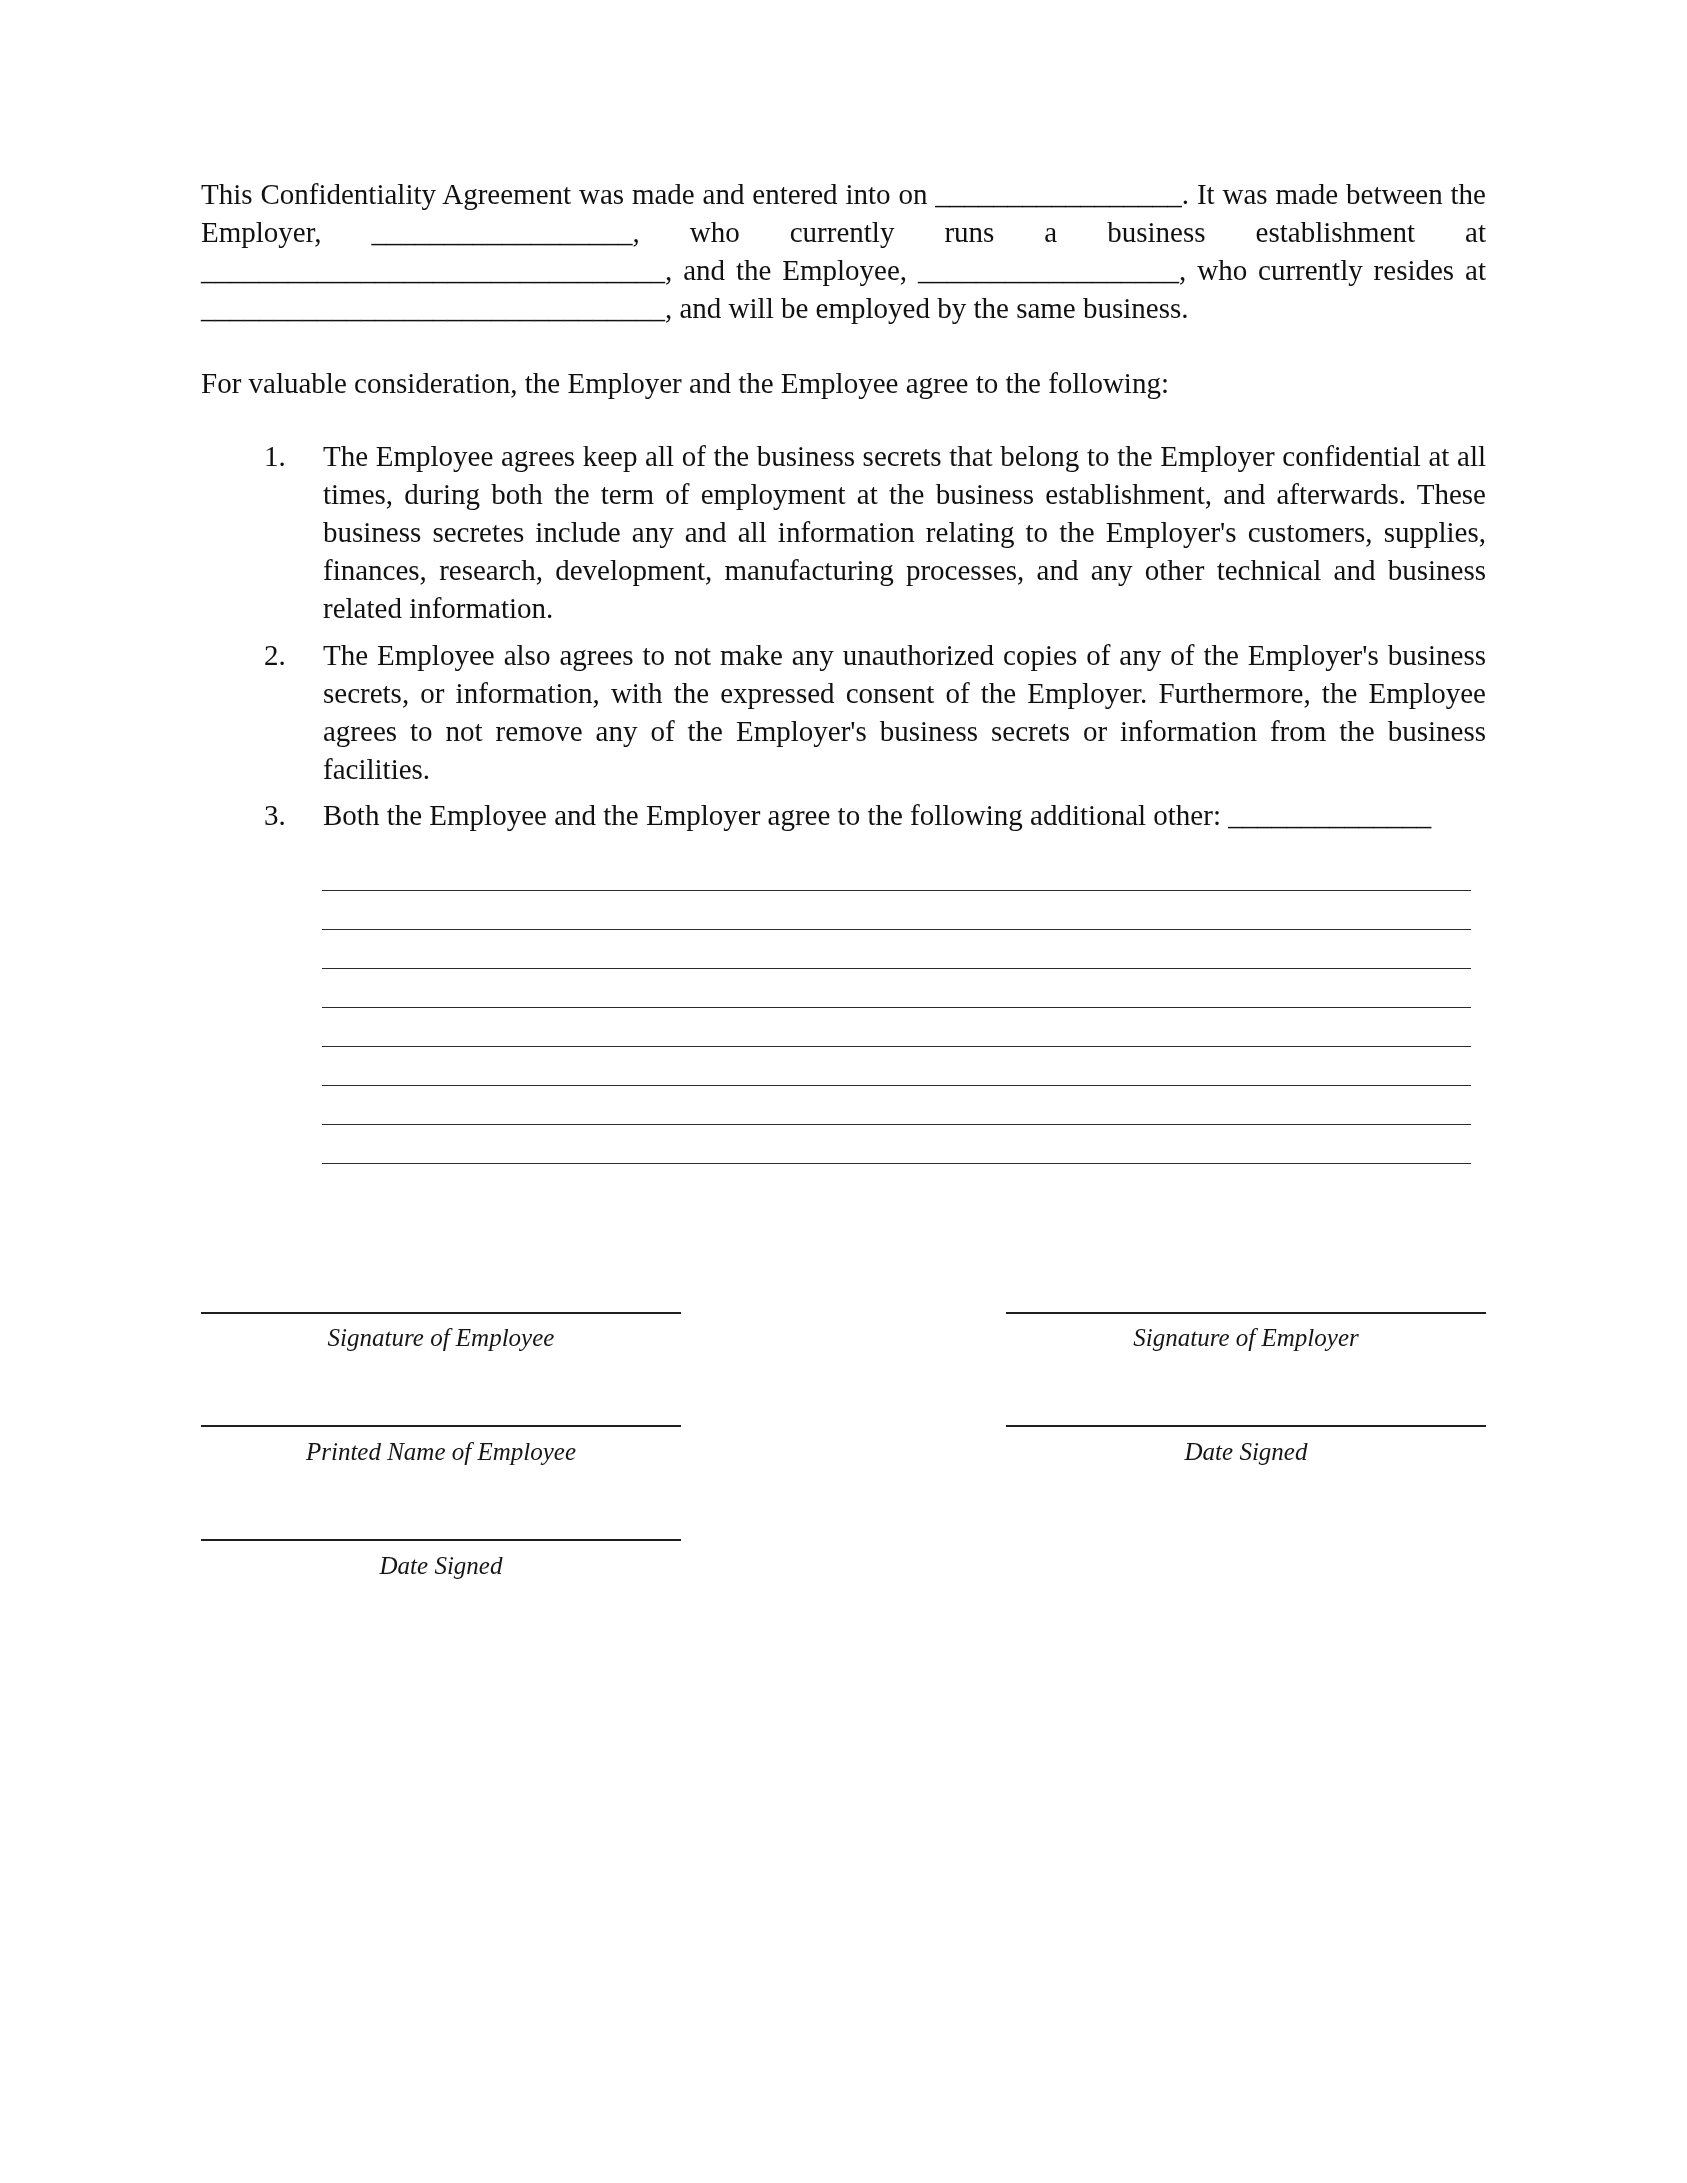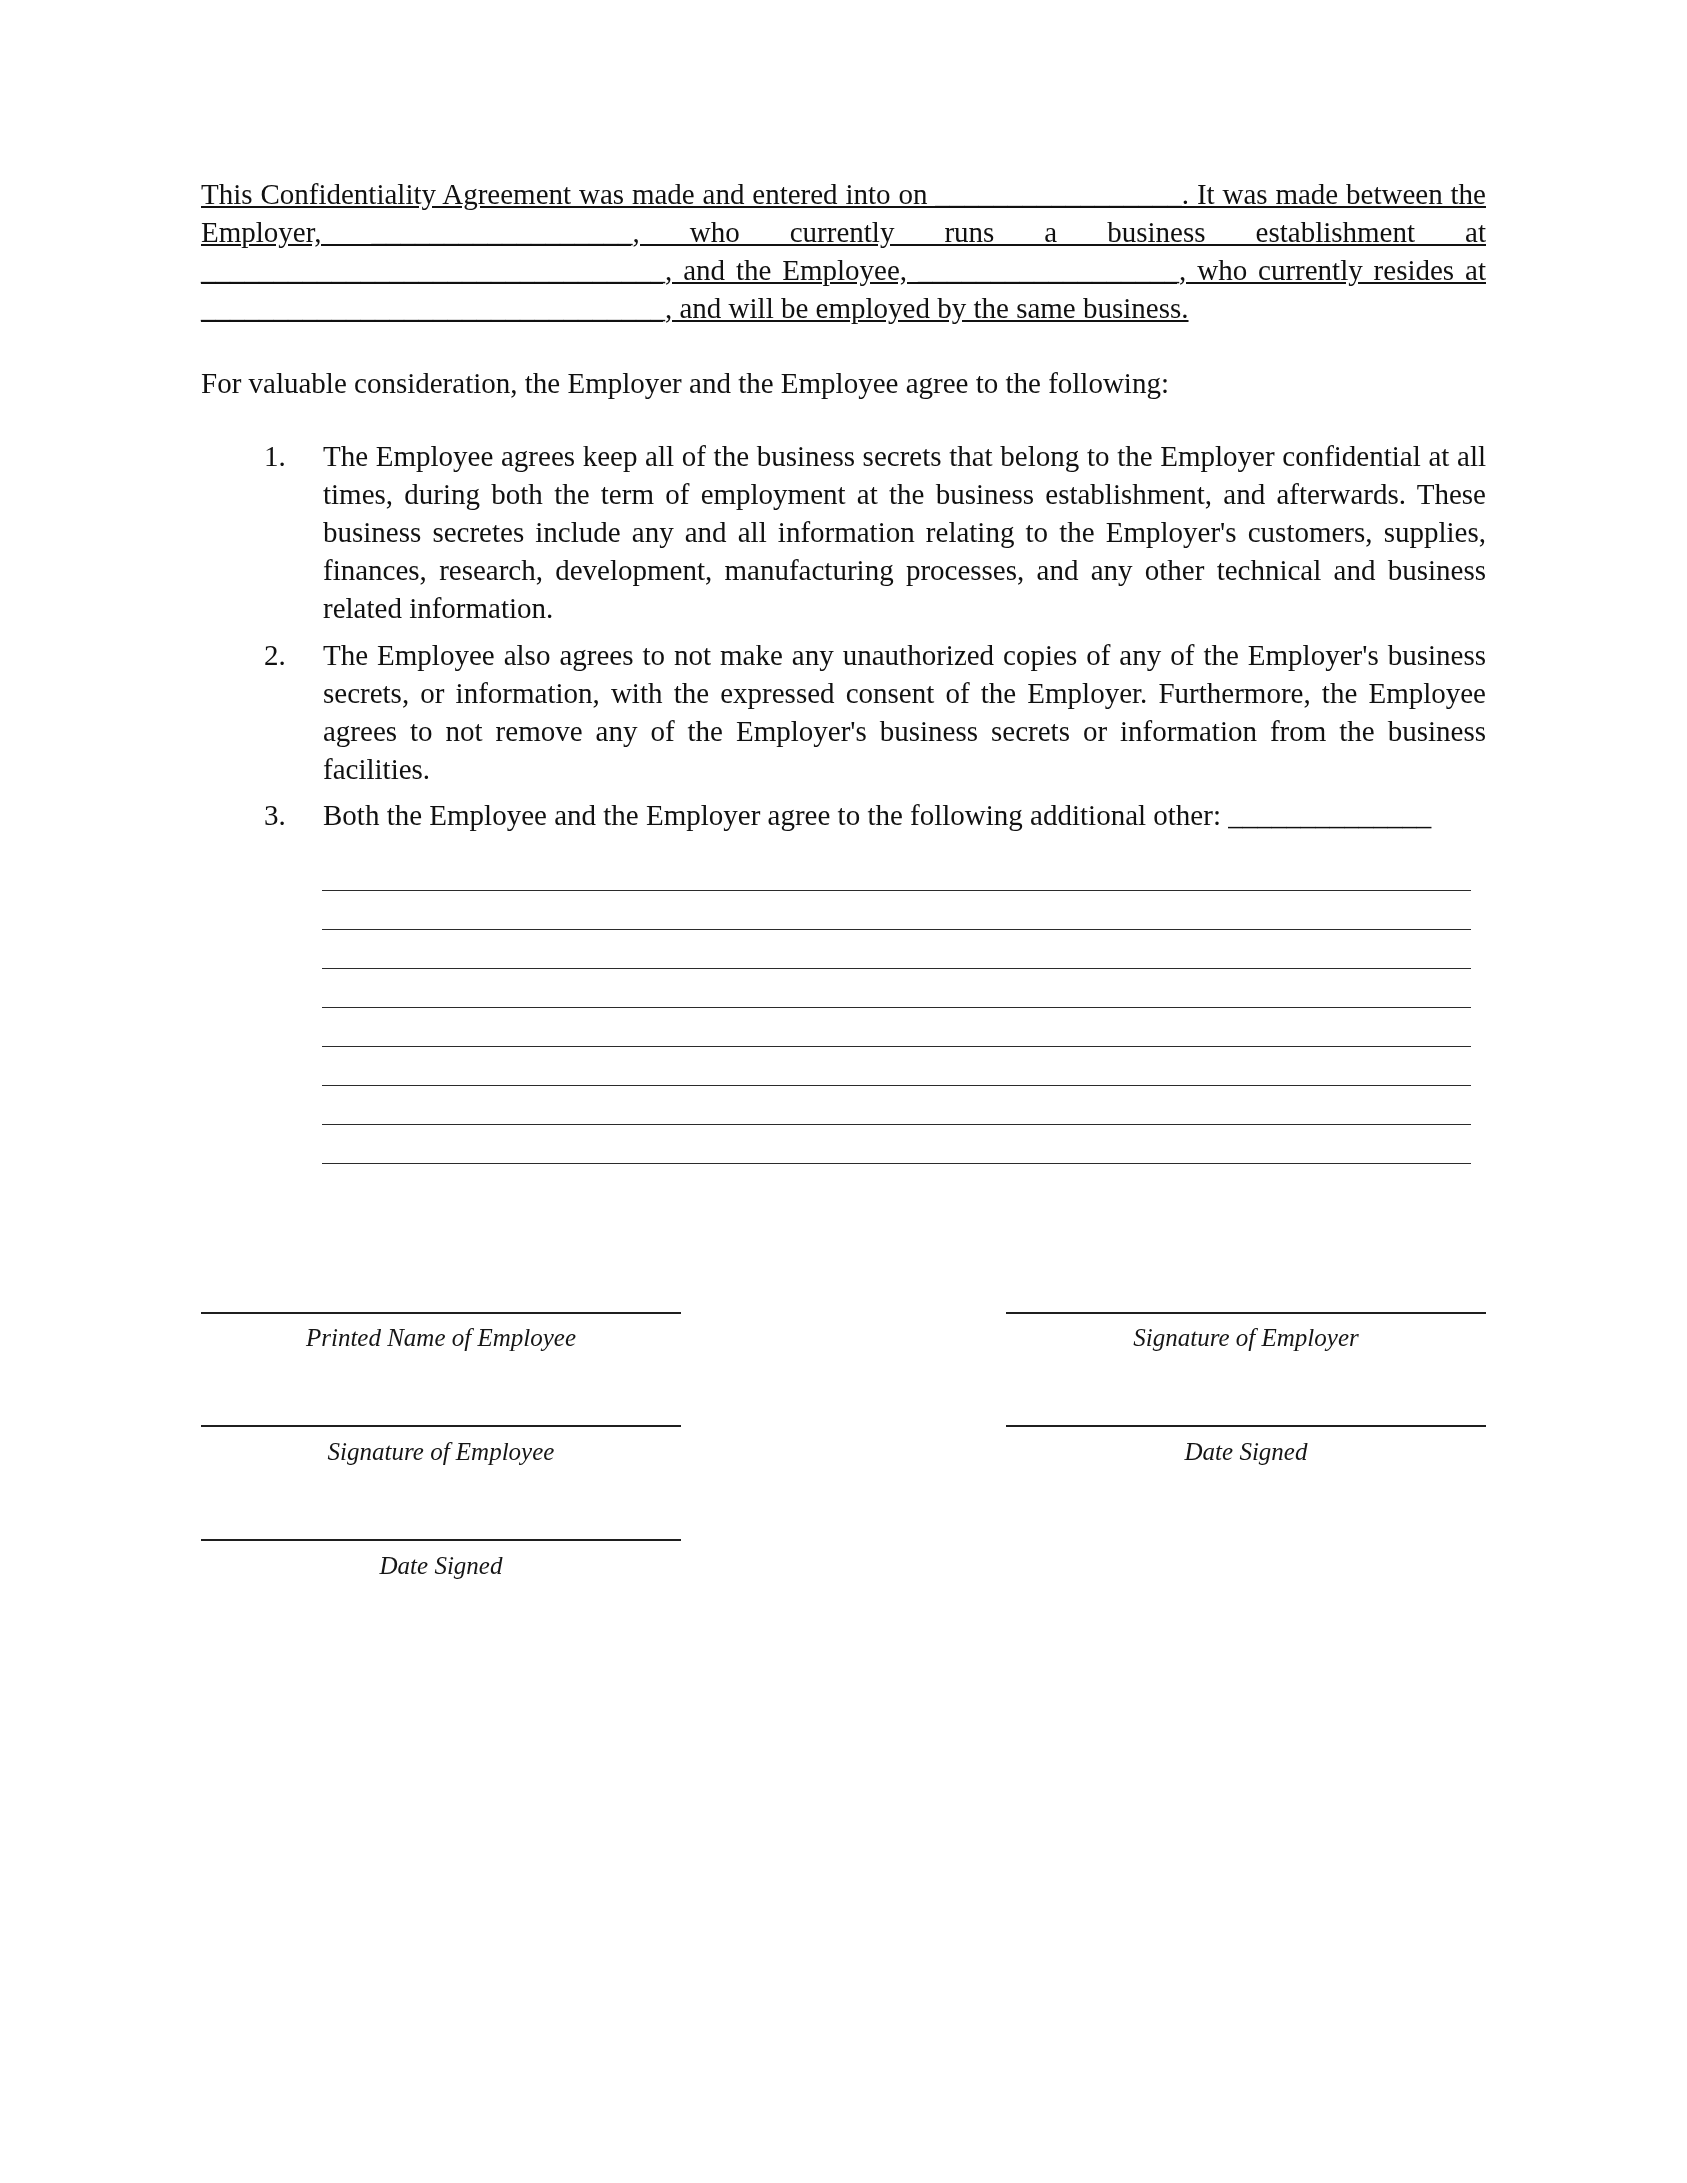--- a/index.html
+++ b/index.html
@@ -28,21 +28,20 @@
     color: #343434;
     margin: 0 0 70px 0;
   }
   .body-text {
     font-size: 29px;
     line-height: 38px;
   }
   .intro-paragraph {
     text-align: justify;
     margin: 0 0 37px 0;
-    text-decoration: underline;
   }
   .consideration-line {
     margin: 0 0 35px 0;
   }
   .terms-list {
     padding-left: 63px;
     margin: 0;
   }
   .term-row {
     display: flex;
@@ -127,25 +126,25 @@
       <div class="blank-line"></div>
       <div class="blank-line"></div>
       <div class="blank-line"></div>
     </div>
 
   <div class="signature-section">
 
     <div class="sig-column">
       <div class="sig-cell">
         <div class="sig-rule"></div>
-        <div class="sig-label">Printed Name of Employee</div>
+        <div class="sig-label">Signature of Employee</div>
       </div>
       <div class="sig-cell">
         <div class="sig-rule"></div>
-        <div class="sig-label">Signature of Employee</div>
+        <div class="sig-label">Printed Name of Employee</div>
       </div>
       <div class="sig-cell">
         <div class="sig-rule"></div>
         <div class="sig-label">Date Signed</div>
       </div>
     </div>
 
     <div class="sig-column">
       <div class="sig-cell">
         <div class="sig-rule"></div>

